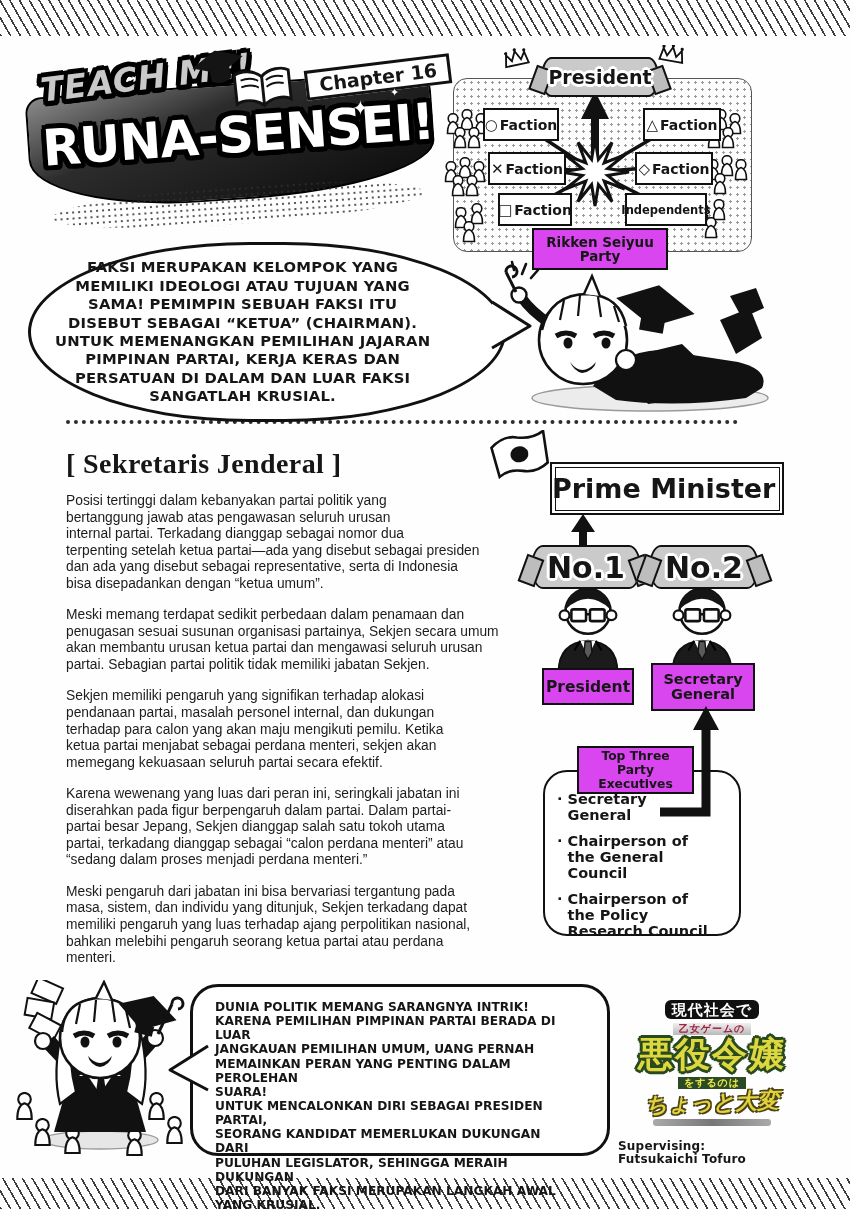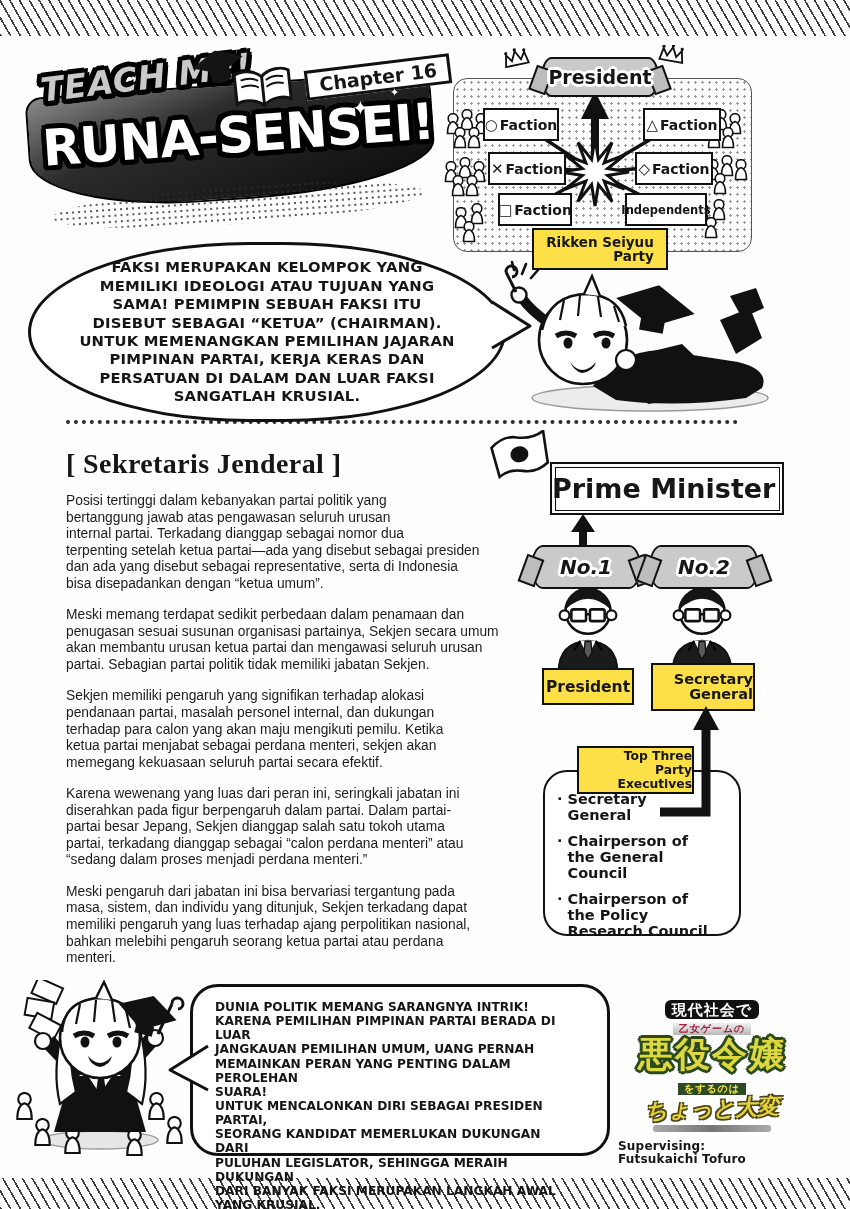--- a/index.html
+++ b/index.html
@@ -40,64 +40,64 @@
     background-image:radial-gradient(#9a9a9a 1px,transparent 1.2px);background-size:7px 7px;background-color:#fdfdfd;}
   .ribbon{background:#cacaca;border:2.5px solid #111;border-radius:14px/26px;display:flex;
     align-items:center;justify-content:center;}
   .ribbon::before,.ribbon::after{content:"";position:absolute;top:22%;width:14px;height:62%;
     background:#bdbdbd;border:2px solid #111;z-index:-1;}
   .ribbon::before{left:-11px;transform:rotate(20deg);}
   .ribbon::after{right:-11px;transform:rotate(-20deg);}
   .fbox{position:absolute;background:#fff;border:2.2px solid #111;display:flex;align-items:center;
     justify-content:center;font-size:14px;z-index:3;}
   .fbox .sym{font-weight:900;font-size:15px;margin-right:2px;}
-  .graybox{position:absolute;background:#fde047;border:2.5px solid #111;display:flex;align-items:center;
-    justify-content:center;text-align:right;z-index:3;}
+  .graybox{position:absolute;background:#d946ef;border:2.5px solid #111;display:flex;align-items:center;
+    justify-content:center;text-align:center;z-index:3;}
 
   
   .bubble{position:absolute;background:#fff;border:3px solid #111;z-index:2;}
   #bubble1{left:28px;top:242px;width:472px;height:174px;border-radius:50%/54%;
-    display:flex;align-items:center;justify-content:center;text-align:center;}
+    display:flex;align-items:center;justify-content:flex-start;text-align:center;}
   #bubble1 .txt{font-size:14.8px;line-height:1.25;padding:6px 24px;letter-spacing:.2px;}
   #bubble2{left:190px;top:984px;width:414px;height:166px;border-radius:28px;}
   #bubble2 .txt{font-size:12.2px;line-height:1.16;padding:13px 30px 12px 22px;text-align:left;}
 
   
   #article{left:66px;top:432px;width:514px;}
   #article h1{font-size:28px;font-weight:800;margin:16px 0 13px 0;letter-spacing:.4px;
     font-family:Liberation Serif, serif;}
   #article p{font-size:13.8px;line-height:1.2;margin:0 0 15px 0;color:#1c1c1c;}
   .dotted-sep{left:66px;top:420px;width:672px;height:0;border-top:4px dotted #2c2c2c;}
 
   
   #pm-box{left:550px;top:462px;width:230px;height:49px;background:#fff;border:2px solid #111;
     display:flex;align-items:center;font-size:27px;z-index:3;}
   #pm-box::after{content:"";position:absolute;inset:2.5px;border:1.8px solid #111;}
   .varrow{position:absolute;width:8px;background:#111;z-index:2;}
   .varrow::before{content:"";position:absolute;left:50%;top:-17px;transform:translateX(-50%);
     border-left:12px solid transparent;border-right:12px solid transparent;border-bottom:18px solid #111;}
-  .rankribbon{position:absolute;z-index:3;font-size:20px;font-weight:900;font-style:italic;text-align:right;}
+  .rankribbon{position:absolute;z-index:3;font-size:30px;font-weight:900;text-align:right;}
   #list-panel{left:543px;top:770px;width:194px;height:162px;background:#fff;border:2.5px solid #111;
     border-radius:24px;z-index:1;}
   #exec-list{position:absolute;left:557px;top:792px;width:170px;z-index:2;}
   .exec-item{display:flex;font-size:14.5px;line-height:1.1;margin-bottom:10px;}
   .exec-item .bullet{font-weight:900;margin-right:5px;}
   .exec-item .lbl{width:148px;}
 
   
   #logo{left:616px;top:1000px;width:192px;text-align:center;line-height:1;}
   .logo-l1{display:inline-block;background:#101010;color:#fff;font-size:15px;font-weight:800;
     padding:2px 7px;letter-spacing:1px;border-radius:6px;}
   .logo-l2{display:inline-block;background:linear-gradient(#f0f0f0,#b9b9b9);color:#a21f3f;
     font-size:10px;font-weight:800;padding:1px 6px;margin-top:2px;letter-spacing:1px;}
   .logo-l3{font-size:35px;font-weight:900;color:#ded840;letter-spacing:2px;margin-top:1px;
     text-shadow:-2px -2px 0 #2a4a1e,2px -2px 0 #2a4a1e,-2px 2px 0 #2a4a1e,2px 2px 0 #2a4a1e,
     0 3px 0 #2a4a1e,0 -3px 0 #2a4a1e,3px 0 0 #2a4a1e,-3px 0 0 #2a4a1e;}
   .logo-l4{display:inline-block;background:#2c4a24;color:#f0e84a;font-size:10px;font-weight:800;
-    padding:1px 6px;margin-top:12px;letter-spacing:1px;}
+    padding:1px 6px;margin-top:6px;letter-spacing:1px;}
   .logo-l5{font-size:22px;font-weight:900;font-style:italic;color:#e3d23c;transform:rotate(-2deg);
     margin-top:3px;text-shadow:-1.5px -1.5px 0 #4a4318,1.5px -1.5px 0 #4a4318,
     -1.5px 1.5px 0 #4a4318,1.5px 1.5px 0 #4a4318;}
   .logo-bar{width:118px;height:7px;margin:5px auto 0;background:linear-gradient(90deg,#aaa,#777,#aaa);
     border-radius:3px;}
   #supervising{left:618px;top:1140px;font-size:12px;line-height:1.08;letter-spacing:.2px;}
 </style>
 </head>
 <body>
 

